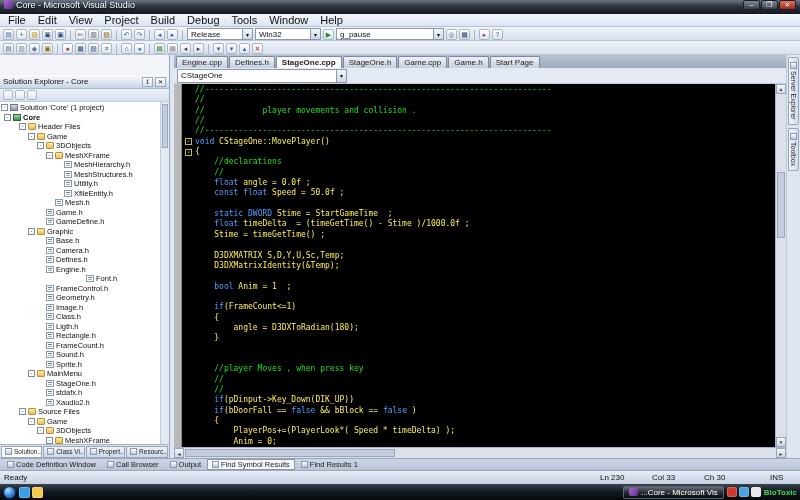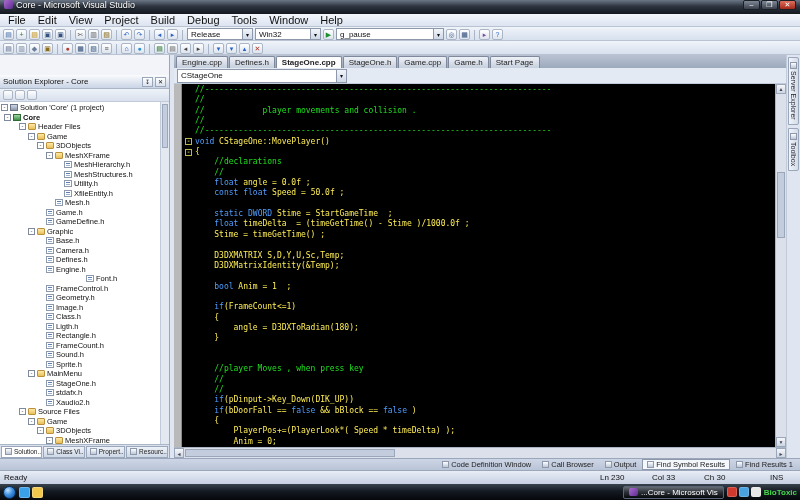--- a/index.html
+++ b/index.html
@@ -83,21 +83,21 @@
   .hscroll .sbtn{width:10px;height:100%;left:0;top:0;line-height:10px;}
   .hscroll .sbtn.right{right:0;left:auto;}
   .hscroll .thumb{position:absolute;top:1px;bottom:1px;left:11px;width:210px;background:#c3cdde;border:1px solid #9aa6ba;}
 
   
   .side-strip{width:14px;flex:0 0 14px;background:#dfe6f2;display:flex;flex-direction:column;align-items:center;padding-top:2px;gap:3px;border-left:1px solid #c2cbd9;}
   .vtab{writing-mode:vertical-rl;font-size:7px;color:#223;border:1px solid #9aa6ba;background:linear-gradient(90deg,#f2f5fa,#d3dcea);padding:4px 1px;display:flex;align-items:center;gap:2px;border-radius:0 2px 2px 0;white-space:nowrap;}
   .vicon{width:7px;height:7px;background:linear-gradient(#fff,#bcc7d8);border:1px solid #8d99ab;flex:0 0 7px;}
 
   
-  .panel-tabs{height:12px;flex:0 0 12px;background:linear-gradient(#cdd6e6,#b9c4d7);display:flex;align-items:center;gap:1px;padding:0 2px;border-top:1px solid #9aa6ba;justify-content:flex-end;}
+  .panel-tabs{height:12px;flex:0 0 12px;background:linear-gradient(#cdd6e6,#b9c4d7);display:flex;align-items:center;gap:1px;padding:0 2px;border-top:1px solid #9aa6ba;}
   .ptab{height:11px;display:flex;align-items:center;gap:2px;font-size:7.5px;padding:0 4px;color:#222;border:1px solid transparent;white-space:nowrap;}
   .ptab.active{background:#f4f7fb;border-color:#8d99ab;}
   .picon{width:7px;height:7px;background:linear-gradient(#fff,#bcc7d8);border:1px solid #8d99ab;flex:0 0 7px;}
 
   
   .statusbar{height:14px;flex:0 0 14px;background:linear-gradient(#e8edf6,#c6d0e2);display:flex;align-items:center;font-size:8px;color:#111;padding:0 4px;border-top:1px solid #9aa6ba;}
   .status-right{margin-left:auto;display:flex;align-items:flex-start;}
   .sfield{width:52px;white-space:nowrap;}
   .sfield.mode{width:26px;margin-left:14px;}
 

